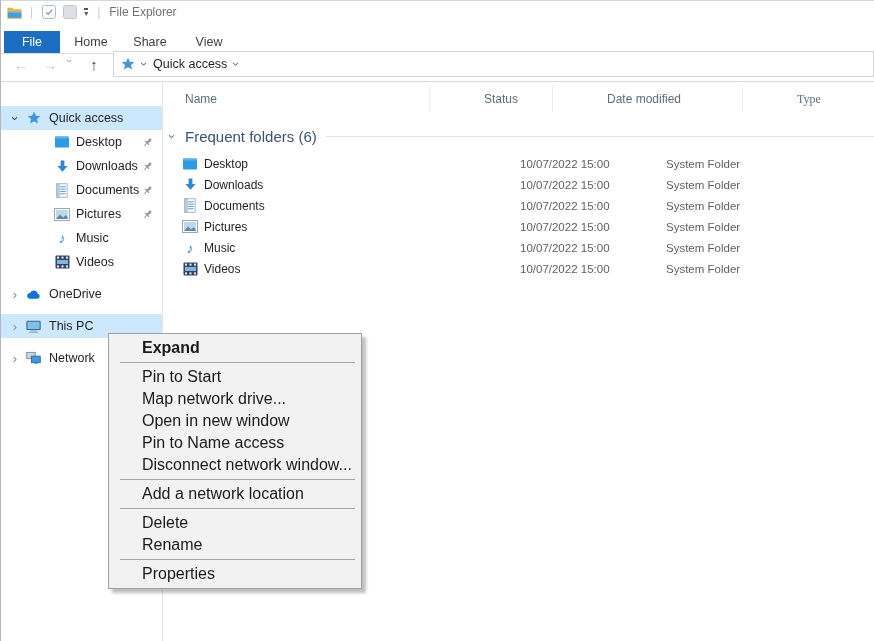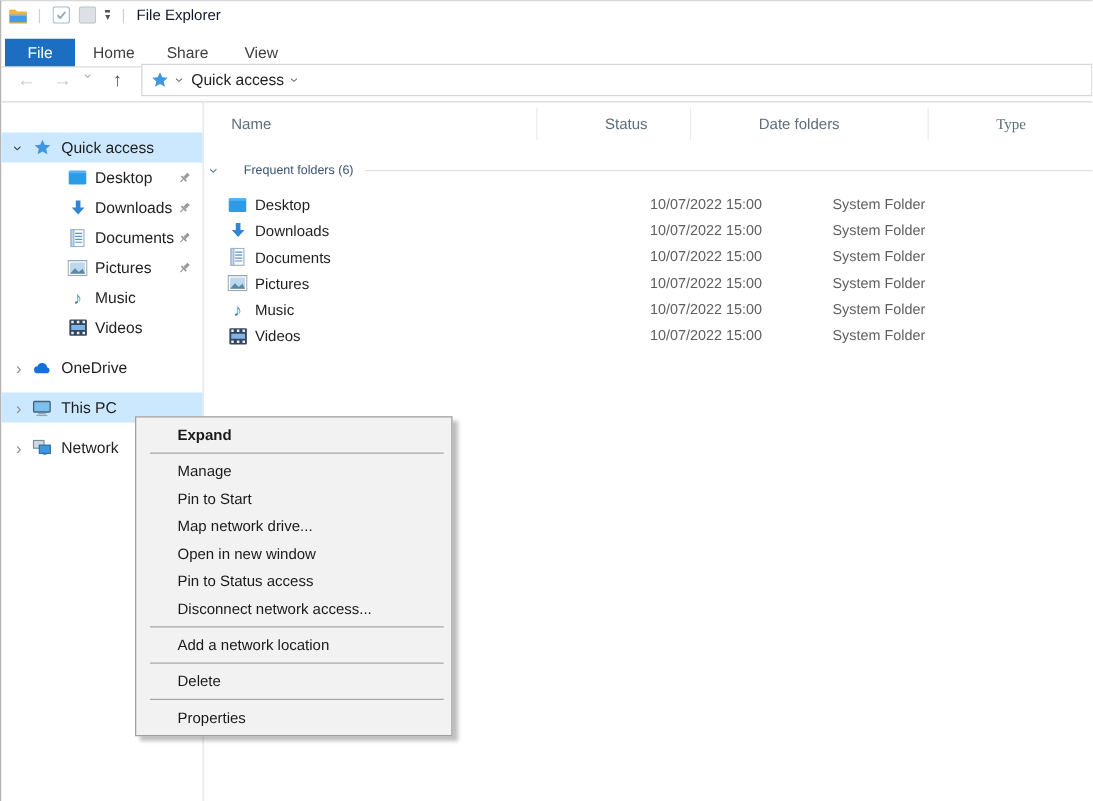--- a/index.html
+++ b/index.html
@@ -10,21 +10,21 @@
     border-left:1px solid #b6b6b6; border-top:1px solid #d8d8d8; overflow:hidden;
     color:#1f1f1f;
   }
 
   
   .titlebar { position:absolute; top:0; left:0; right:0; height:22px;
     display:flex; align-items:center; padding-left:3px; }
   .titlebar .pipe { color:#cfcfcf; font-size:12px; margin:0 5px; }
   .qat-btn { width:15px; height:15px; display:flex; align-items:center; justify-content:center; margin:0 3px; }
   .qat-drop { font-size:8px; line-height:6px; color:#555; border-top:2px solid #555; padding-top:1px; margin:0 4px; }
-  .title-text { font-size:12px; color:#0f172a; margin-left:4px; }
+  .title-text { font-size:12px; color:#737373; margin-left:4px; }
 
   
   .tabstrip { position:absolute; top:30px; left:0; right:0; height:23px;
     display:flex; padding-left:3px; border-bottom:1px solid #dcdcdc; }
   .tab { width:56px; margin-right:3px; text-align:center; font-size:12.5px;
     line-height:22px; color:#404040; }
   .tab.active { background:#1b6ec2; color:#fff; }
 
   
   .navbar { position:absolute; top:46px; left:0; right:0; height:35px;
@@ -59,36 +59,36 @@
   .col-cell { height:26px; line-height:26px; font-size:12px; color:#5f6d7a;
     border-right:1px solid #ececec; padding-left:10px; }
   .col-name { width:267px; padding-left:22px; }
   .col-status { width:79px; }
   .col-date { width:146px; }
   .col-type { width:120px;font-family:Liberation Serif, serif; }
   .col-size { width:82px; border-right:none; }
 
   .group-header { display:flex; align-items:center; height:20px; margin-top:10px; color:#3b5272; }
   .group-header .gchev { display:inline-block; transform:rotate(90deg); font-size:13px; color:#4f7cae; width:14px; text-align:center; margin-left:2px; }
-  .group-header .glabel { font-size:10px; margin-left:16px; white-space:nowrap; }
+  .group-header .glabel { font-size:15px; margin-left:6px; white-space:nowrap; }
   .group-header .rule { flex:1; height:1px; background:#e2e2e2; margin-left:9px; }
   .group-header.recent { margin-top:8px; }
 
   .rows { margin-top:7px; }
   .file-row { display:grid; grid-template-columns:267px 79px 146px 120px 82px;
     height:21px; align-items:center; }
   .fr-name { display:flex; align-items:center; padding-left:19px; font-size:12px; color:#1f1f1f; }
   .fr-name .f-icon { width:16px; height:16px; margin-right:6px; display:flex; align-items:center; justify-content:center; }
   .fr-dim { font-size:11.5px; color:#5f5f5f; padding-left:11px; }
 
   
   .context-menu { position:absolute; left:107px; top:332px; width:254px;
     background:#f2f2f2; border:1px solid #a0a0a0; padding:3px 0;
     box-shadow:4px 4px 3px rgba(0,0,0,0.25); z-index:20; }
-  .menu-item { height:22px; line-height:22px; padding-left:33px; font-size:12px; color:#1a1a1a; }
+  .menu-item { height:22px; line-height:22px; padding-left:33px; font-size:16px; color:#1a1a1a; }
   .menu-item.bold { font-weight:bold; }
   .menu-sep { height:1px; background:#a8a8a8; margin:3px 6px 3px 11px; }
 
   .note { color:#2f86d6; font-size:14px; line-height:14px; }
   svg { display:block; }
 </style>
 </head>
 <body>
 
 <div class="window">
@@ -299,21 +299,21 @@
         </span>
         <span>Network</span>
       </div>
     </div>
 
     <div class="main">
 
       <div class="col-headers">
         <div class="col-cell col-name">Name</div>
         <div class="col-cell col-status">Status</div>
-        <div class="col-cell col-date">Date folders</div>
+        <div class="col-cell col-date">Date modified</div>
         <div class="col-cell col-type">Type</div>
         <div class="col-cell col-size">Size</div>
       </div>
 
       <div class="group-header">
         <span class="gchev">›</span>
         <span class="glabel">Frequent folders (6)</span>
         <span class="rule"></span>
       </div>
 
@@ -425,27 +425,27 @@
         </div>
       </div>
 
 
     </div>
   </div>
 
   <div class="context-menu">
     <div class="menu-item bold">Expand</div>
     <div class="menu-sep"></div>
-    <div class="menu-item">Manage</div>
     <div class="menu-item">Pin to Start</div>
     <div class="menu-item">Map network drive...</div>
     <div class="menu-item">Open in new window</div>
-    <div class="menu-item">Pin to Status access</div>
-    <div class="menu-item">Disconnect network access...</div>
+    <div class="menu-item">Pin to Name access</div>
+    <div class="menu-item">Disconnect network window...</div>
     <div class="menu-sep"></div>
     <div class="menu-item">Add a network location</div>
     <div class="menu-sep"></div>
     <div class="menu-item">Delete</div>
+    <div class="menu-item">Rename</div>
     <div class="menu-sep"></div>
     <div class="menu-item">Properties</div>
   </div>
 
 </div>
 
 </body></html>

